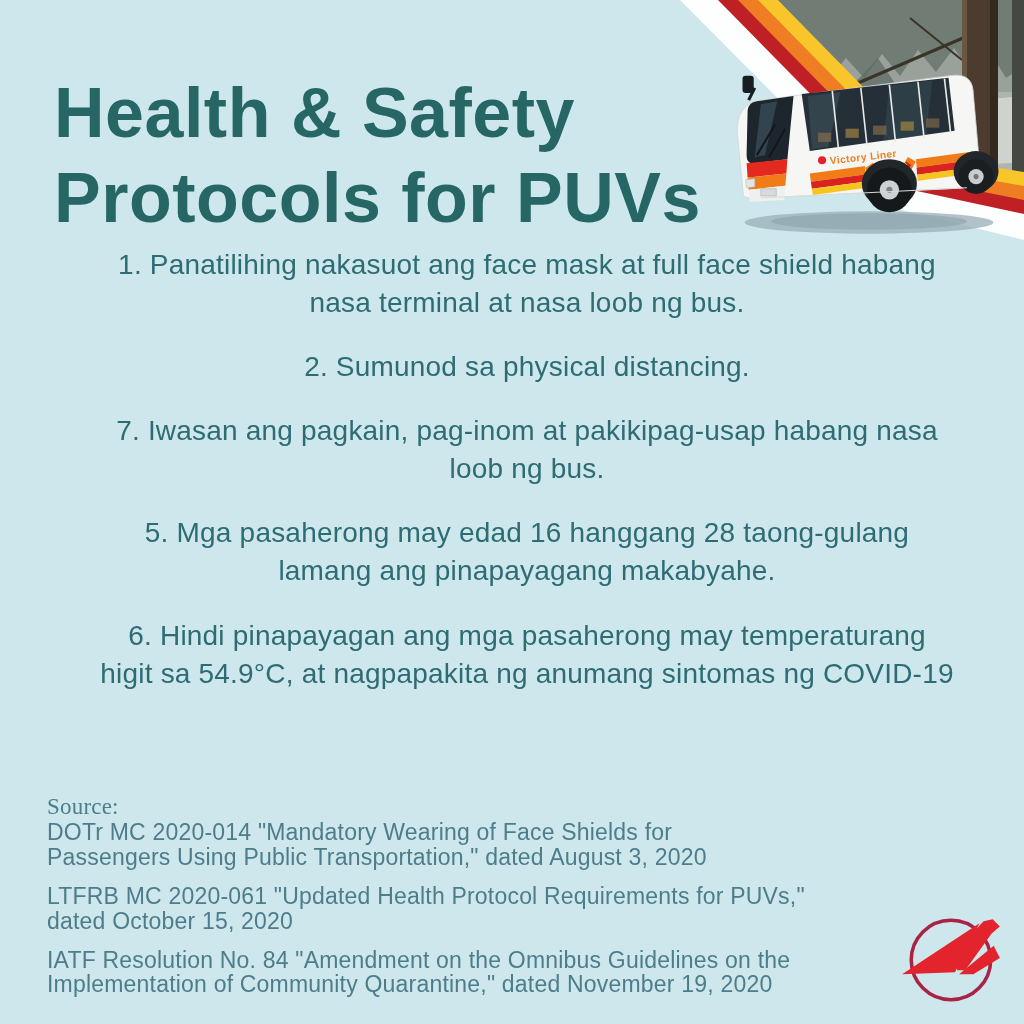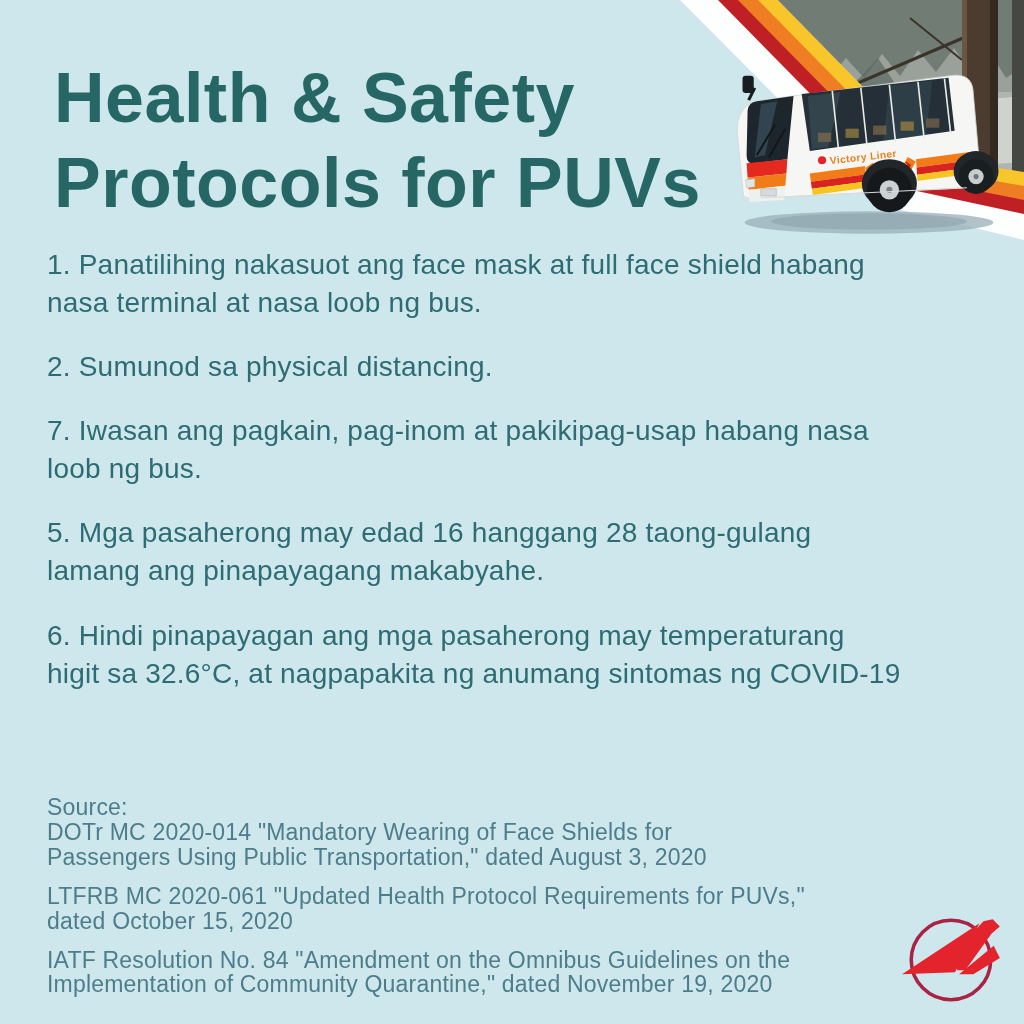--- a/index.html
+++ b/index.html
@@ -13,32 +13,32 @@
   .stripe-white {background:#fdfefe;clip-path:polygon(680px 0,1024px 0,1024px 240px,885px 206px);}
   .stripe-red   {background:#bf2026;clip-path:polygon(718px 0,1024px 0,1024px 214px,903px 188px);}
   .stripe-orange{background:#ef7d23;clip-path:polygon(738px 0,1024px 0,1024px 200px,913px 178px);}
   .stripe-yellow{background:#f8c62a;clip-path:polygon(758px 0,1024px 0,1024px 186px,923px 168px);}
   .corner-photo {clip-path:polygon(778px 0,1024px 0,1024px 172px,933px 158px);}
   .corner-photo svg{position:absolute;left:610px;top:0;}
   
   .bus{position:absolute;left:716px;top:52px;width:308px;height:188px;z-index:3;}
   
   .title{
-    position:absolute;left:54px;top:56px;z-index:4;
+    position:absolute;left:54px;top:71px;z-index:4;
     color:#266766;font-size:70px;font-weight:700;letter-spacing:.5px;
     line-height:1.22;white-space:pre-line;
   }
-  .protocols{position:absolute;left:47px;top:246px;width:960px;z-index:4;}
+  .protocols{position:absolute;left:47px;top:246px;width:960px;z-index:4;text-align:center;}
   .protocol{
     color:#2e6c74;font-size:28px;line-height:1.36;
     margin-bottom:26px;white-space:pre-line;letter-spacing:.2px;
   }
   .source{position:absolute;left:47px;top:795px;width:760px;z-index:4;
     color:#4d7d8b;font-size:23px;line-height:1.06;letter-spacing:.2px;}
-  .source-label{margin:0 0 1px 0;}
+  .source-label{margin:0 0 1px 0;font-family:Liberation Serif, serif;}
   .citation{margin:0 0 15px 0;white-space:pre-line;}
   
   .brand-logo{position:absolute;left:898px;top:910px;width:112px;height:100px;z-index:4;}
 </style>
 </head>
 <body>
 
 <div class="canvas">
 
   <div class="corner-layer stripe-white"></div>
@@ -128,21 +128,21 @@
 
   <div class="protocols">
     <div class="protocol">1. Panatilihing nakasuot ang face mask at full face shield habang
 nasa terminal at nasa loob ng bus.</div>
     <div class="protocol">2. Sumunod sa physical distancing.</div>
     <div class="protocol">7. Iwasan ang pagkain, pag-inom at pakikipag-usap habang nasa
 loob ng bus.</div>
     <div class="protocol">5. Mga pasaherong may edad 16 hanggang 28 taong-gulang
 lamang ang pinapayagang makabyahe.</div>
     <div class="protocol">6. Hindi pinapayagan ang mga pasaherong may temperaturang
-higit sa 32.6°C, at nagpapakita ng anumang sintomas ng COVID-19</div>
+higit sa 54.9°C, at nagpapakita ng anumang sintomas ng COVID-19</div>
   </div>
 
   <div class="source">
     <p class="source-label">Source:</p>
     <p class="citation">DOTr MC 2020-014 "Mandatory Wearing of Face Shields for
 Passengers Using Public Transportation," dated August 3, 2020</p>
     <p class="citation">LTFRB MC 2020-061 "Updated Health Protocol Requirements for PUVs,"
 dated October 15, 2020</p>
     <p class="citation">IATF Resolution No. 84 "Amendment on the Omnibus Guidelines on the
 Implementation of Community Quarantine," dated November 19, 2020</p>

